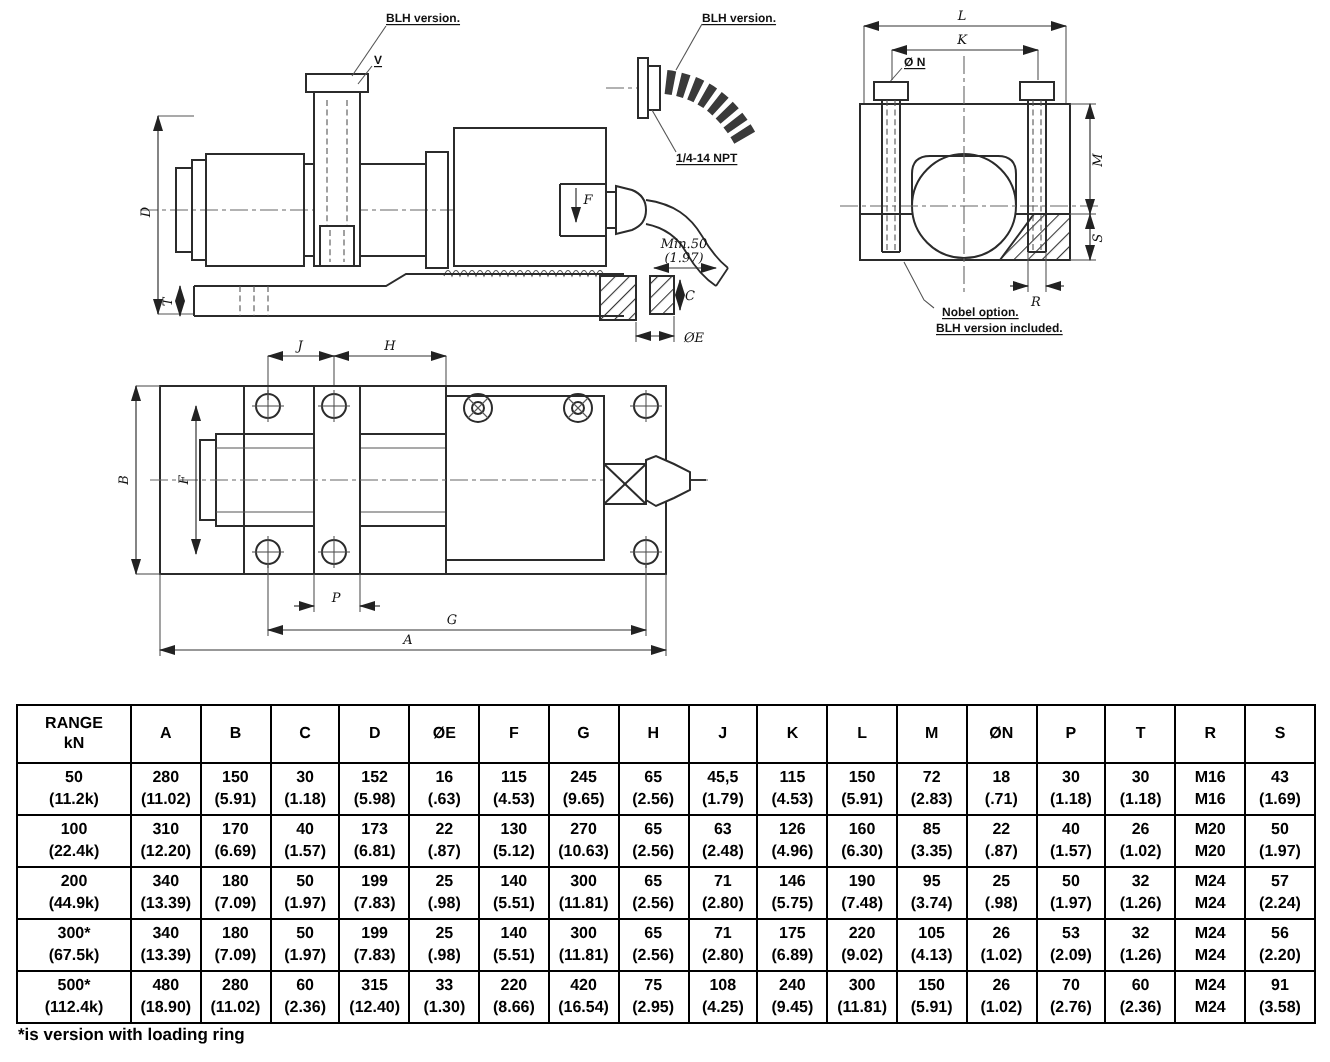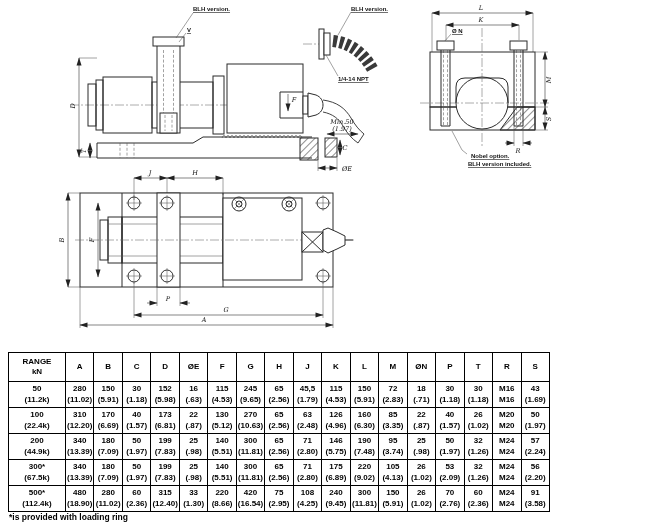--- a/index.html
+++ b/index.html
@@ -11,21 +11,21 @@
   .thin{fill:none;stroke:#555;stroke-width:0.55;}
   .cl{fill:none;stroke:#666;stroke-width:0.55;stroke-dasharray:9 2 2 2;}
   .hid{fill:none;stroke:#555;stroke-width:0.55;stroke-dasharray:3 1.8;}
   .dim{fill:none;stroke:#333;stroke-width:0.6;}
   .cab{fill:none;stroke:#2b2b2b;stroke-width:0.9;}
   .hatch{fill:url(#hatch);stroke:#2b2b2b;stroke-width:1;}
   .dimtxt{font:italic 6.5px "DejaVu Serif",serif;fill:#111;text-anchor:middle;}
   .ann{font:bold 6px "Liberation Sans",sans-serif;fill:#111;text-decoration:underline;}
   .conduit{fill:none;stroke:#3a3a3a;stroke-width:12;stroke-dasharray:4 2.6;}
   
-  .dims{position:absolute;left:8px;top:352px;width:542px;border-collapse:collapse;table-layout:fixed;}
+  .dims{position:absolute;left:8px;top:352px;width:650px;border-collapse:collapse;table-layout:fixed;}
   .dims th,.dims td{border:1px solid #000;text-align:center;vertical-align:middle;
     font:bold 8px/1.28 "Liberation Sans",sans-serif;color:#000;padding:2px 0;}
   .dims th{height:24px;}
   .dims td{height:21px;}
   .footnote{position:absolute;left:9px;top:512px;font:bold 8.5px "Liberation Sans",sans-serif;color:#000;}
 </style>
 </head>
 <body>
 
 <div class="page">
@@ -399,15 +399,15 @@
           <td>150<br>(5.91)</td>
           <td>26<br>(1.02)</td>
           <td>70<br>(2.76)</td>
           <td>60<br>(2.36)</td>
           <td>M24<br>M24</td>
           <td>91<br>(3.58)</td>
         </tr>
       </tbody>
     </table>
 
-  <div class="footnote">*is provided with loading ring</div>
+  <div class="footnote">*is version with loading ring</div>
 
 </div>
 
 </body></html>

